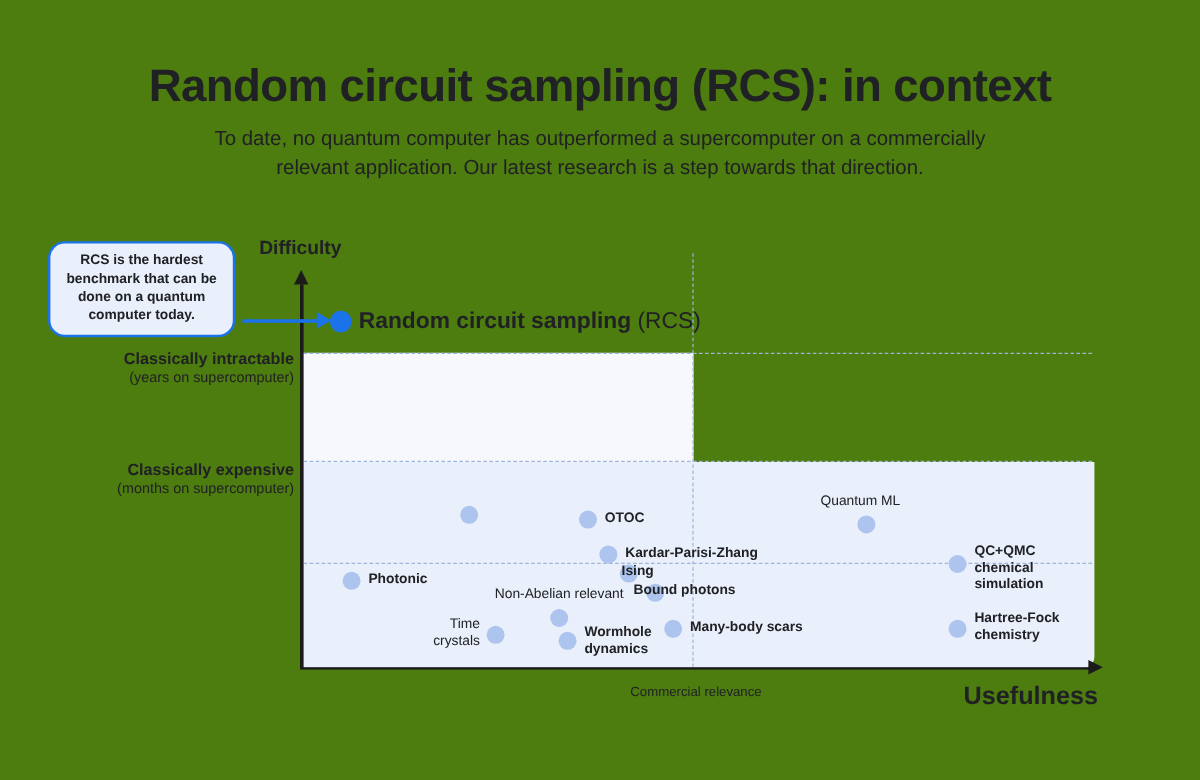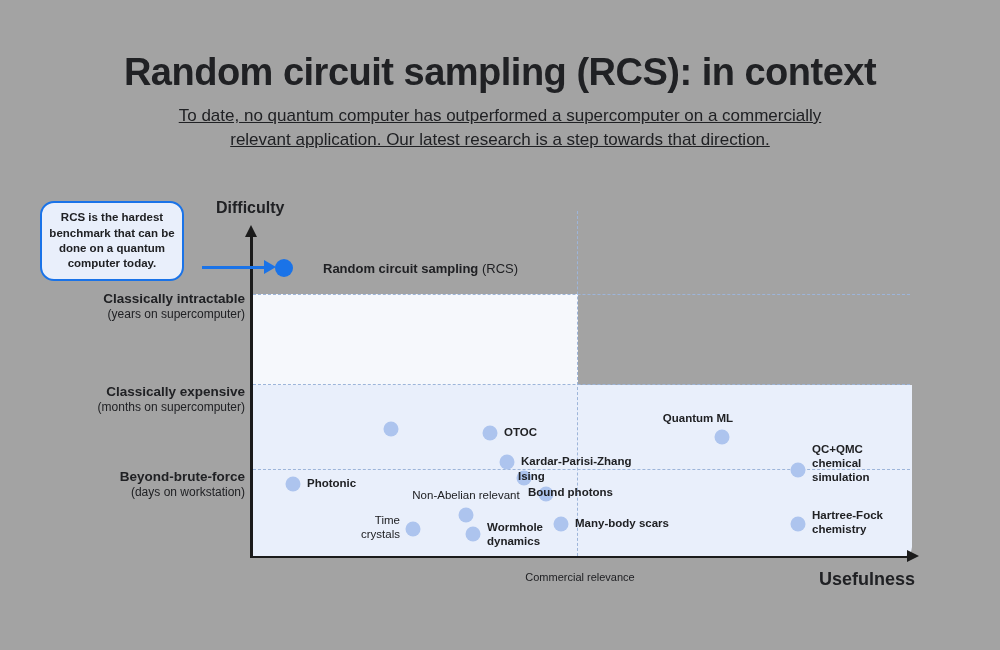--- a/index.html
+++ b/index.html
@@ -6,63 +6,63 @@
     --blue:#1a73e8;
     --dot:#adc4ee;
     --region-dark:#cdddf4;
     --region-light:#e9effb;
     --region-faint:#f6f8fc;
     --dash:#9db5da;
     --bc-text:#23549b;
     --ink:#202124;
   }
   html,body{margin:0;padding:0;background:#fff;}
-  .canvas{position:relative;width:1000px;height:650px;background:#a3a3a3;overflow:hidden;
+  .canvas{position:relative;width:1000px;height:650px;background:#4d7c0f;overflow:hidden;
           font-family:"Liberation Sans",sans-serif;color:var(--ink);}
   
   .hdr{position:absolute;left:0;top:0;width:1000px;text-align:center;}
   .hdr h1{margin:52px 0 10px 0;font-size:38px;line-height:1.1;font-weight:700;color:var(--ink);letter-spacing:-0.5px;}
-  .hdr p{margin:0 auto;font-size:17px;line-height:1.42;max-width:720px;white-space:pre-line;color:var(--ink);text-decoration:underline;}
+  .hdr p{margin:0 auto;font-size:17px;line-height:1.42;max-width:720px;white-space:pre-line;color:var(--ink);}
   
   .chart{position:absolute;inset:0;}
   .abs{position:absolute;}
   
   .band-mid{left:252px;top:294px;width:326px;height:91px;background:var(--region-faint);}
   .band-bottom{left:252px;top:385px;width:660px;height:172px;background:var(--region-light);border-radius:0 0 10px 0;}
   .region-bc{left:578px;top:210px;width:334px;height:175px;background:var(--region-dark);border-radius:4px 22px 0 0;}
   .region-bc .bc-label{margin-top:20px;text-align:center;font-size:14.5px;font-weight:700;color:var(--bc-text);}
   
   .hdash{height:0;border-top:1.5px dashed var(--dash);left:253px;width:657px;}
   .vdash{width:0;border-left:1.5px dashed var(--dash);left:577px;top:211px;height:345px;}
   
   .yaxis{left:250px;top:237px;width:2.5px;height:320px;background:#1b1b1b;}
   .yarrow{left:245px;top:225px;width:0;height:0;border-left:6.5px solid transparent;border-right:6.5px solid transparent;border-bottom:12px solid #1b1b1b;}
   .xaxis{left:250px;top:555.5px;width:658px;height:2.5px;background:#1b1b1b;}
   .xarrow{left:907px;top:550px;width:0;height:0;border-top:6.5px solid transparent;border-bottom:6.5px solid transparent;border-left:12px solid #1b1b1b;}
   .axis-title-y{left:216px;top:199px;font-size:16px;font-weight:700;}
-  .axis-title-x{right:85px;top:569px;font-size:18px;font-weight:700;}
+  .axis-title-x{right:85px;top:569px;font-size:21px;font-weight:700;}
   .axis-tick-x{left:580px;top:571px;transform:translateX(-50%);font-size:11px;}
   
   .ytick{right:755px;text-align:right;white-space:nowrap;}
   .ytick .t1{font-size:13.5px;font-weight:700;line-height:16px;}
   .ytick .t2{font-size:12px;line-height:14px;}
   
-  .callout{left:40px;top:201px;width:144px;height:80px;box-sizing:border-box;background:#e9effb;
+  .callout{left:40px;top:201px;width:156px;height:80px;box-sizing:border-box;background:#e9effb;
            border:2.5px solid var(--blue);border-radius:14px;display:flex;align-items:center;justify-content:center;}
   .callout .txt{font-size:11.5px;font-weight:700;line-height:1.34;text-align:center;white-space:pre-line;}
   .callout-arrow-line{left:202px;top:265.8px;width:64px;height:3px;background:var(--blue);}
   .callout-arrow-head{left:264px;top:260px;width:0;height:0;border-top:7px solid transparent;border-bottom:7px solid transparent;border-left:12px solid var(--blue);}
   
   .dot{position:absolute;width:15px;height:15px;border-radius:50%;background:var(--dot);transform:translate(-50%,-50%);}
   .dot.rcs{width:18px;height:18px;background:var(--blue);}
   .dot-label{position:absolute;font-size:11.5px;line-height:1.2;color:var(--ink);white-space:pre-line;}
   .dot-label.left{transform:translate(0,-50%);text-align:left;font-weight:bold;}
   .dot-label.center{transform:translate(-50%,-50%);text-align:center;}
   .dot-label.right{transform:translate(-100%,-50%);text-align:right;}
-  .rcs-label{position:absolute;font-size:13px;transform:translate(0,-50%);white-space:pre;margin-left:24px;}
+  .rcs-label{position:absolute;font-size:19px;transform:translate(0,-50%);white-space:pre;}
   .rcs-label .b{font-weight:700;}
 </style>
 </head>
 <body>
 
 <div class="canvas">
 
   <div class="hdr">
     <h1>Random circuit sampling (RCS): in context</h1>
     <p>To date, no quantum computer has outperformed a supercomputer on a commercially
@@ -88,24 +88,20 @@
     <div class="abs axis-tick-x">Commercial relevance</div>
 
     <div class="abs ytick" style="top:291px">
       <div class="t1">Classically intractable</div>
       <div class="t2">(years on supercomputer)</div>
     </div>
     <div class="abs ytick" style="top:384px">
       <div class="t1">Classically expensive</div>
       <div class="t2">(months on supercomputer)</div>
     </div>
-    <div class="abs ytick" style="top:469px">
-      <div class="t1">Beyond-brute-force</div>
-      <div class="t2">(days on workstation)</div>
-    </div>
 
     <div class="abs callout">
       <div class="txt">RCS is the hardest
 benchmark that can be
 done on a quantum
 computer today.</div>
     </div>
     <div class="abs callout-arrow-line"></div>
     <div class="abs callout-arrow-head"></div>
 
@@ -125,23 +121,23 @@
         <div class="dot-label center" style="left: 466px; top: 496px;">Non-Abelian relevant</div>
         <div class="dot" style="left: 413px; top: 529px;"></div>
         <div class="dot-label right" style="left: 400px; top: 528px;">Time
 crystals</div>
         <div class="dot" style="left: 473px; top: 534px;"></div>
         <div class="dot-label left" style="left: 487px; top: 535px;">Wormhole
 dynamics</div>
         <div class="dot" style="left: 561px; top: 524px;"></div>
         <div class="dot-label left" style="left: 575px; top: 524px;">Many-body scars</div>
         <div class="dot" style="left: 722px; top: 437px;"></div>
-        <div class="dot-label center" style="left: 698px; top: 419px; font-weight: bold;">Quantum ML</div>
+        <div class="dot-label center" style="left: 717px; top: 419px;">Quantum ML</div>
         <div class="dot" style="left: 798px; top: 470px;"></div>
-        <div class="dot-label left" style="left: 812px; top: 464px;">QC+QMC
+        <div class="dot-label left" style="left: 812px; top: 474px;">QC+QMC
 chemical
 simulation</div>
         <div class="dot" style="left: 798px; top: 524px;"></div>
         <div class="dot-label left" style="left: 812px; top: 523px;">Hartree-Fock
 chemistry</div>
         <div class="dot rcs" style="left: 284px; top: 268px;"></div>
         <div class="rcs-label" style="left: 299px; top: 268px;"><span class="b">Random circuit sampling</span><span> (RCS)</span></div>
       </div>
 
   </div>

